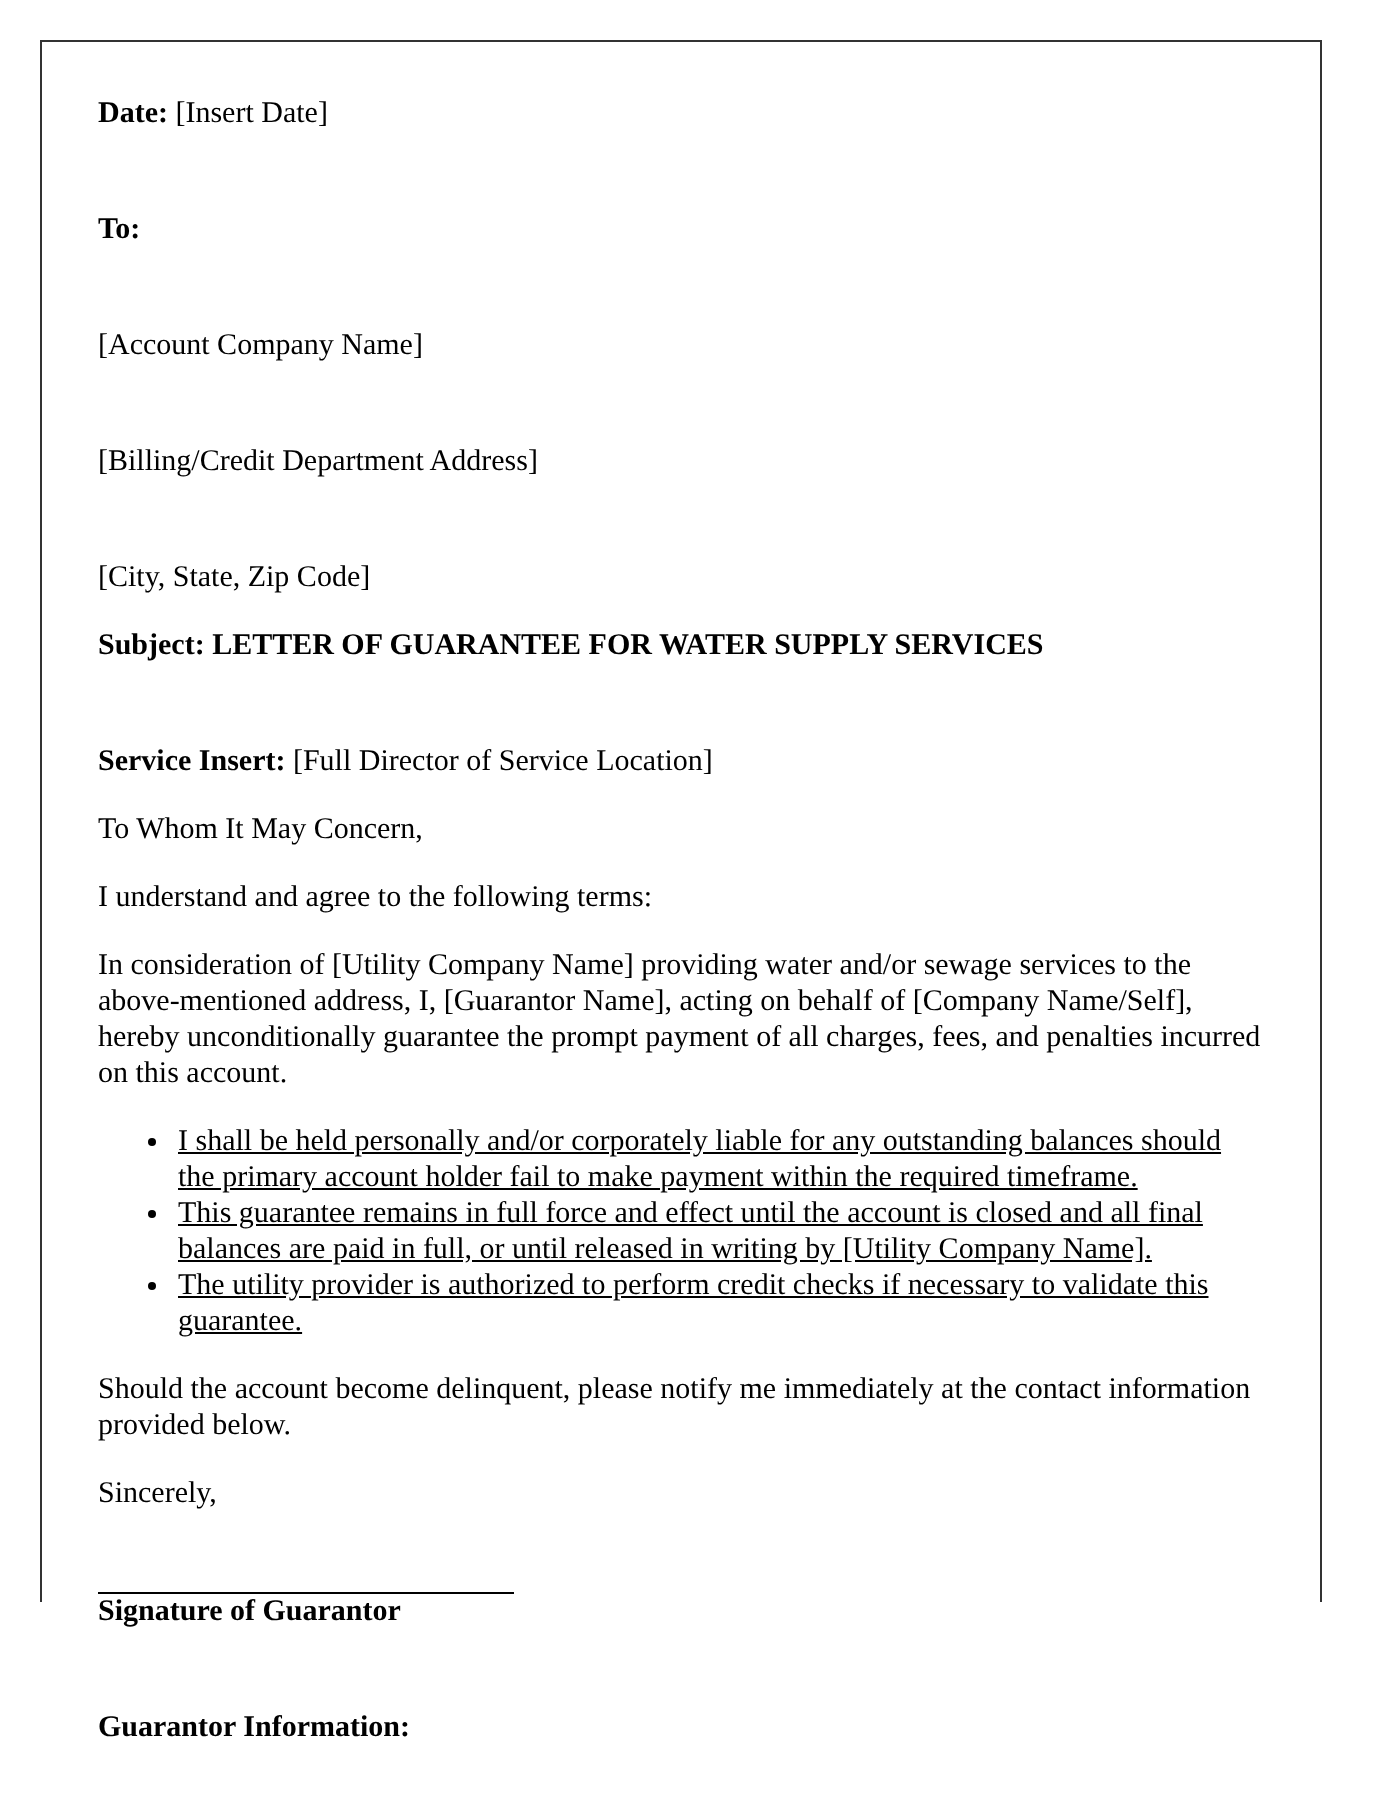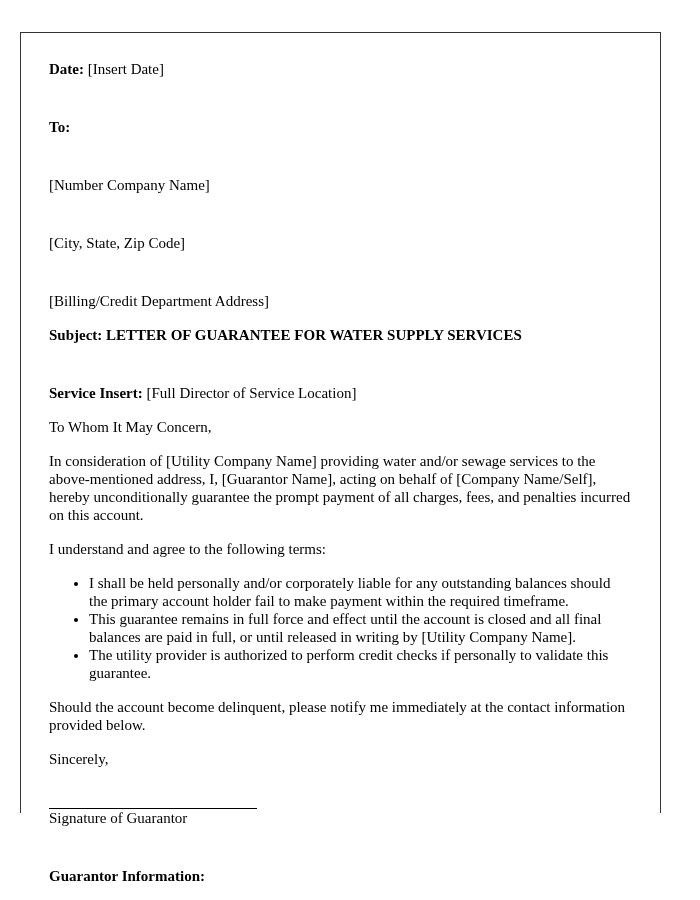--- a/index.html
+++ b/index.html
@@ -1,71 +1,71 @@
 <!DOCTYPE html>
 <html><head>
 <meta charset="utf-8">
 <style>
   html, body { margin: 0; padding: 0; background: #ffffff; }
   body { width: 700px; height: 900px; position: relative; overflow: hidden;
          font-family: "Liberation Serif", "DejaVu Serif", serif; color: #000; }
   .letter {
-    position: absolute; left: 20px; top: 32px; width: 641px; height: 781px;
+    position: absolute; left: 20px; top: 20px; width: 641px; height: 781px;
     border-top: 1px solid #333; border-left: 1px solid #333; border-right: 1px solid #333;
     box-sizing: border-box; padding: 27px 28px 0 28px;
     font-size: 15px; line-height: 18px;
   }
   p { margin: 0 0 16px 0; }
   b { font-weight: bold; }
   .line { display: block; margin-top: 40px; }
-  ul { margin: 0 0 16px 0; padding-left: 40px; }
+  ul { margin: 0 0 16px 0; padding-left: 40px; text-decoration: underline; }
   li { margin: 0; }
   .sig-gap { height: 24px; }
   .sig-line { width: 208px; border-top: 1px solid #000; margin: 0; height: 0; }
-  .sig-label { font-weight: normal; margin: 0 0 16px 0; }
+  .sig-label { font-weight: bold; margin: 0 0 16px 0; }
 </style>
 </head>
 <body>
 
 <div class="letter">
 
   <p>
     <b>Date:</b>
     <span>[Insert Date]</span>
   </p>
 
   <p>
     <b class="line">To:</b>
-    <span class="line">[Number Company Name]</span>
+    <span class="line">[Account Company Name]</span>
+    <span class="line">[Billing/Credit Department Address]</span>
     <span class="line">[City, State, Zip Code]</span>
-    <span class="line">[Billing/Credit Department Address]</span>
   </p>
 
   <p>
     <b>Subject:</b>
     <b>LETTER OF GUARANTEE FOR WATER SUPPLY SERVICES</b>
   </p>
 
   <p>
     <span class="line">
       <b>Service Insert:</b>
       <span>[Full Director of Service Location]</span>
     </span>
   </p>
 
   <p>To Whom It May Concern,</p>
 
+  <p>I understand and agree to the following terms:</p>
+
   <p>In consideration of [Utility Company Name] providing water and/or sewage services to the above-mentioned address, I, [Guarantor Name], acting on behalf of [Company Name/Self], hereby unconditionally guarantee the prompt payment of all charges, fees, and penalties incurred on this account.</p>
-
-  <p>I understand and agree to the following terms:</p>
 
   <ul>
     <li>I shall be held personally and/or corporately liable for any outstanding balances should the primary account holder fail to make payment within the required timeframe.</li>
     <li>This guarantee remains in full force and effect until the account is closed and all final balances are paid in full, or until released in writing by [Utility Company Name].</li>
-    <li>The utility provider is authorized to perform credit checks if personally to validate this guarantee.</li>
+    <li>The utility provider is authorized to perform credit checks if necessary to validate this guarantee.</li>
   </ul>
 
   <p>Should the account become delinquent, please notify me immediately at the contact information provided below.</p>
 
   <p>Sincerely,</p>
 
   <div class="sig-gap"></div>
   <div class="sig-line"></div>
   <p class="sig-label">Signature of Guarantor</p>
 

